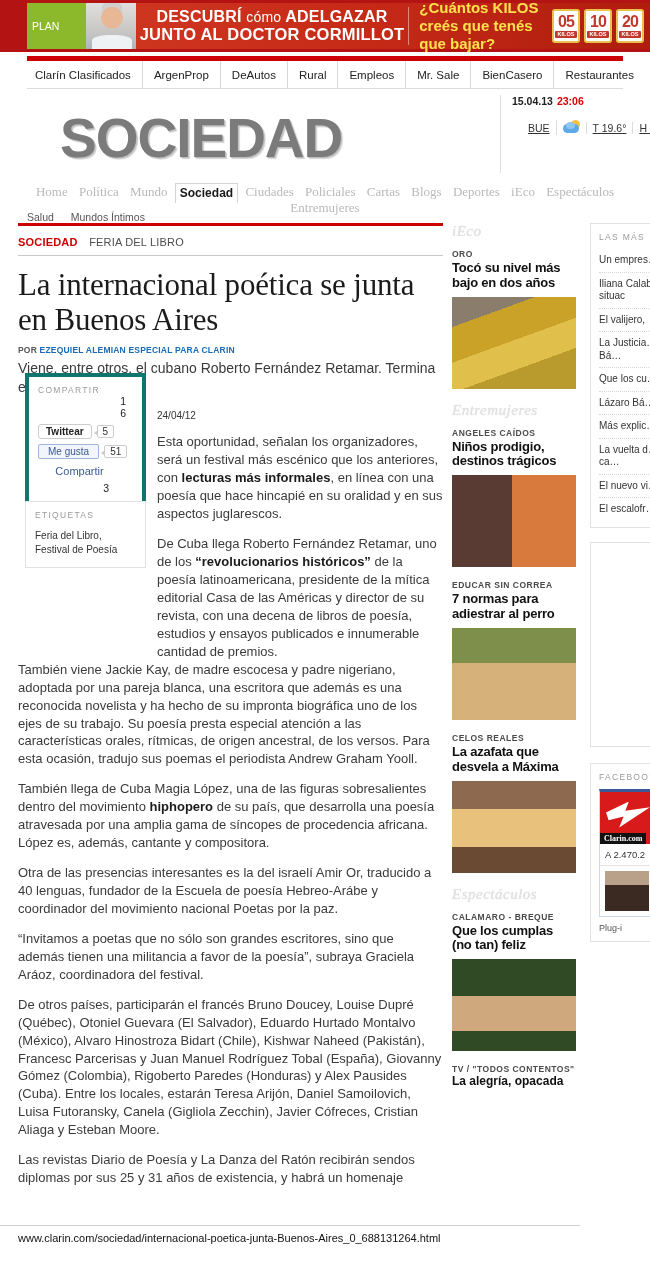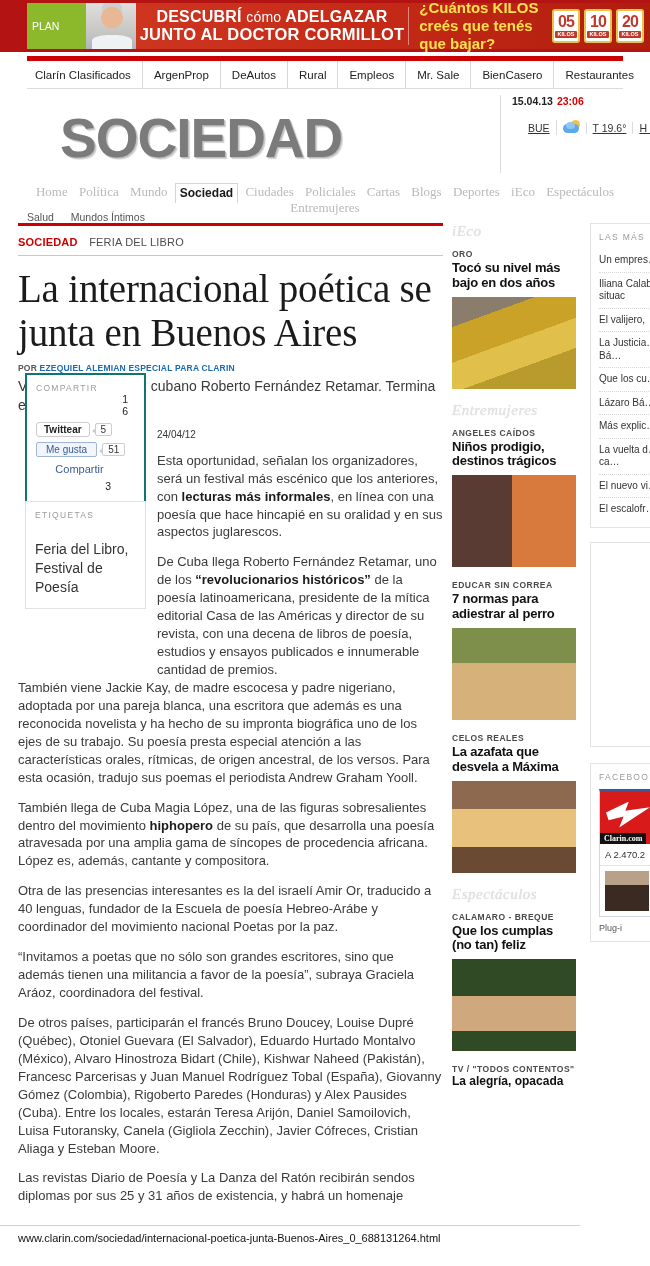--- a/index.html
+++ b/index.html
@@ -134,31 +134,31 @@
 
   
   .kicker-wrap{ border-top:3px solid #c00; border-bottom:1px solid #c9c9c9;
                 padding:6px 0 5px 0; }
   .kicker-wrap .sec{ color:#c00; font-weight:bold; font-size:11px;
                      letter-spacing:.2px; }
   .kicker-wrap .sub{ color:#4d4d4d; font-size:11px; margin-left:7px;
                      letter-spacing:.2px; }
   h1.headline{
     font-family:"Liberation Serif", serif; font-weight:normal;
-    font-size:39px; line-height:1.14; color:#1b1b1b;
+    font-size:31px; line-height:1.14; color:#1b1b1b;
     margin:11px 0 7px 0; letter-spacing:-.2px;
   }
   .byline{ font-size:8.5px; font-weight:bold; color:#555; letter-spacing:.2px; }
   .byline b{ color:#1a6bb5; }
   .bajada{ font-size:14px; line-height:1.35; color:#3a3a3a; margin-top:4px; }
 
   
   .share-box{
     position:absolute; left:7px; top:150px; width:121px;
-    border:2px solid #0f766e; background:#fff; padding:8px 9px 10px 9px;
+    border:4px solid #0f766e; background:#fff; padding:8px 9px 10px 9px;
   }
   .box-title{ font-size:8.5px; color:#9a9a9a; letter-spacing:1.3px; }
   .cnt{ text-align:right; font-size:10.5px; color:#222; padding-right:7px; }
   .btnrow{ display:flex; align-items:center; margin-top:5px; }
   .tw-btn{
     border:1px solid #ccc; border-radius:3px; padding:1px 7px;
     font-size:10px; font-weight:bold; color:#222; background:#fff;
   }
   .fb-btn{
     border:1px solid #9fb6da; border-radius:2px; padding:1px 9px;
@@ -175,21 +175,21 @@
   }
   .share-link{ color:#3a5a96; font-size:11px; margin-top:6px;
                text-align:center; padding-right:12px;}
   .cnt-b{ text-align:right; font-size:10.5px; color:#222; padding-right:24px; margin-top:5px;}
 
   
   .tags-box{
     position:absolute; left:7px; top:278px; width:121px;
     border:1px solid #e2e2e2; background:#fff; padding:8px 9px 11px 9px;
   }
-  .tags-box .tg{ font-size:14px; color:#333; line-height:1.35; margin-top:20px; }
+  .tags-box .tg{ font-size:10px; color:#333; line-height:1.35; margin-top:9px; }
 
   
   .date-line{ font-size:10px; color:#333; }
   .bodytxt p{ font-size:13px; line-height:1.38; color:#3b3b3b; margin:0 0 12px 0; }
   .bodytxt p b{ color:#1b1b1b; }
 
   
   .brandhead{
     font-family:"Liberation Serif", serif; font-size:15px; color:#e3e3e3;
     letter-spacing:.5px; margin:0 0 9px 0; font-style:italic;

